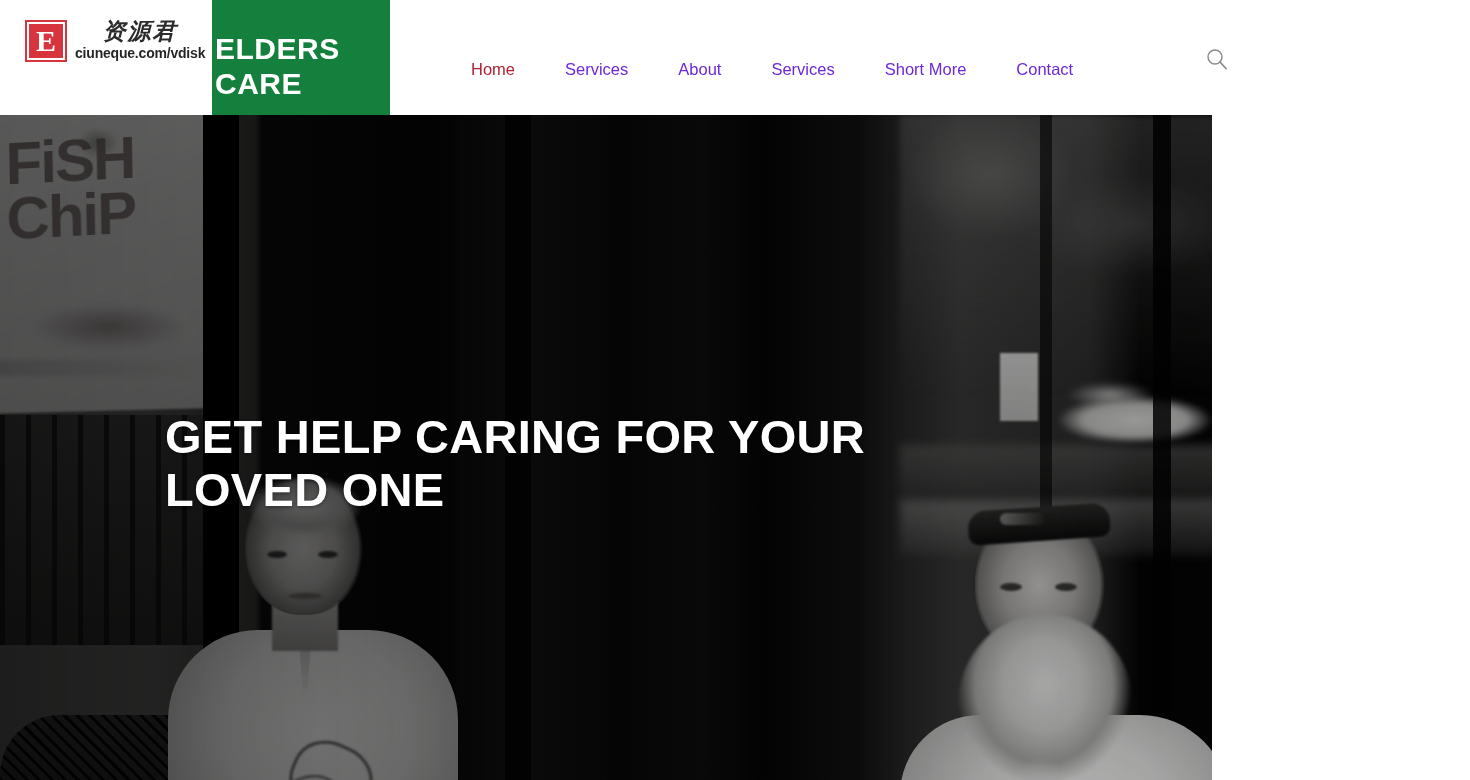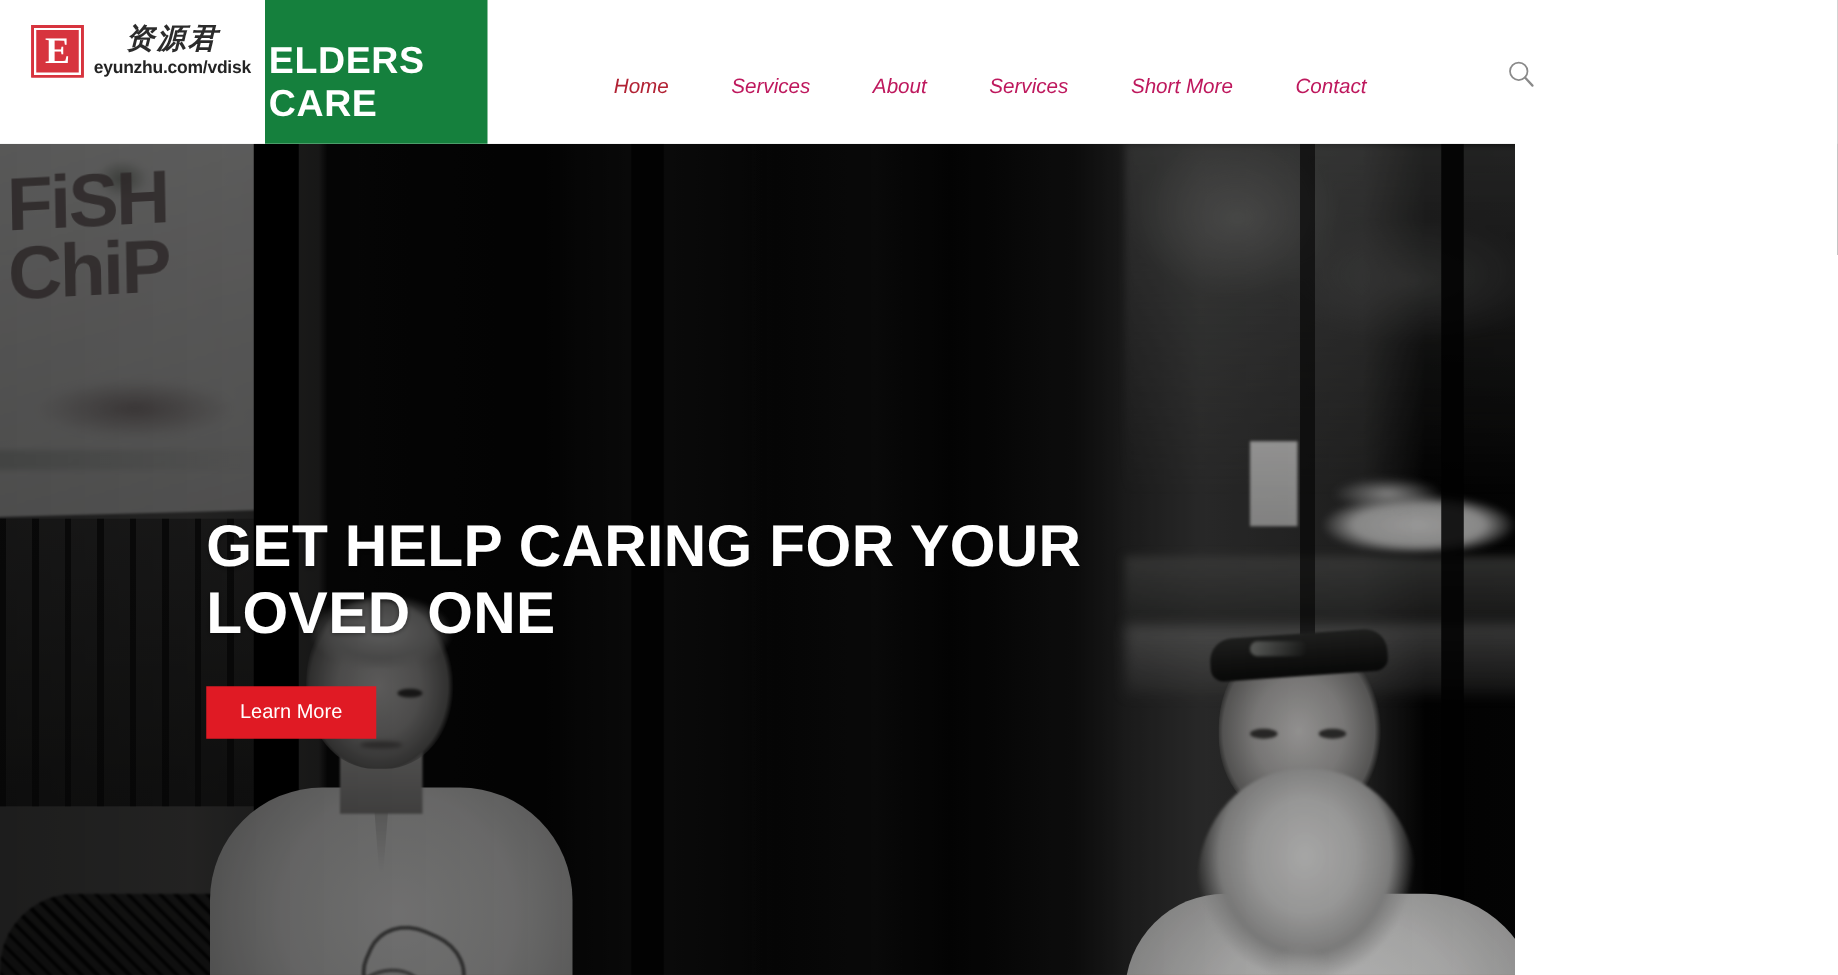--- a/index.html
+++ b/index.html
@@ -61,28 +61,28 @@
     position:absolute; left:3px; top:32px;
     width:190px;
     color:#ffffff;
     font-size:30px; font-weight:bold;
     line-height:1.15;
     letter-spacing:.5px;
   }
 
   
   .nav {
-    position:absolute; left:466px; top:0;
+    position:absolute; left:446px; top:0;
     height:139px;
-    display:flex; align-items:center; gap:0;font-style:italic;
+    display:flex; align-items:center; gap:0;
   }
   .nav-item {
     padding:0 25px;
     font-size:16.5px;
-    color:#be185d;
+    color:#6d28d9;
     text-decoration:none;
     white-space:nowrap;
     cursor:pointer;
   }
   .nav-item.active { color:#B22234; }
 
   .search-btn {
     position:absolute; left:1203px; top:45px;
     width:28px; height:28px;
     cursor:pointer;
@@ -373,21 +373,21 @@
 <div class="page">
 
   <div class="header">
 
     <div class="logo-wm">
       <div class="logo-e">
         <span>E</span>
       </div>
       <div class="logo-txt">
         <div class="logo-cn">资源君</div>
-        <div class="logo-url">eyunzhu.com/vdisk</div>
+        <div class="logo-url">ciuneque.com/vdisk</div>
       </div>
     </div>
 
     <div class="brand-block">
       <div class="brand-text" style="white-space:pre-line;">ELDERS
 CARE</div>
     </div>
 
     <nav class="nav">
       <a class="nav-item active" href="#">Home</a>
@@ -458,17 +458,16 @@
 
       <div class="m1-glasses"></div>
       <div class="m1-glasses2"></div>
 
       <div class="hero-desat"></div>
       <div class="hero-overlay"></div>
     </div>
 
     <div class="hero-content">
       <h1 class="hero-title">GET HELP CARING FOR YOUR LOVED ONE</h1>
-      <button class="hero-btn">Learn More</button>
     </div>
 
   </section>
 </div>
 
 </body></html>

